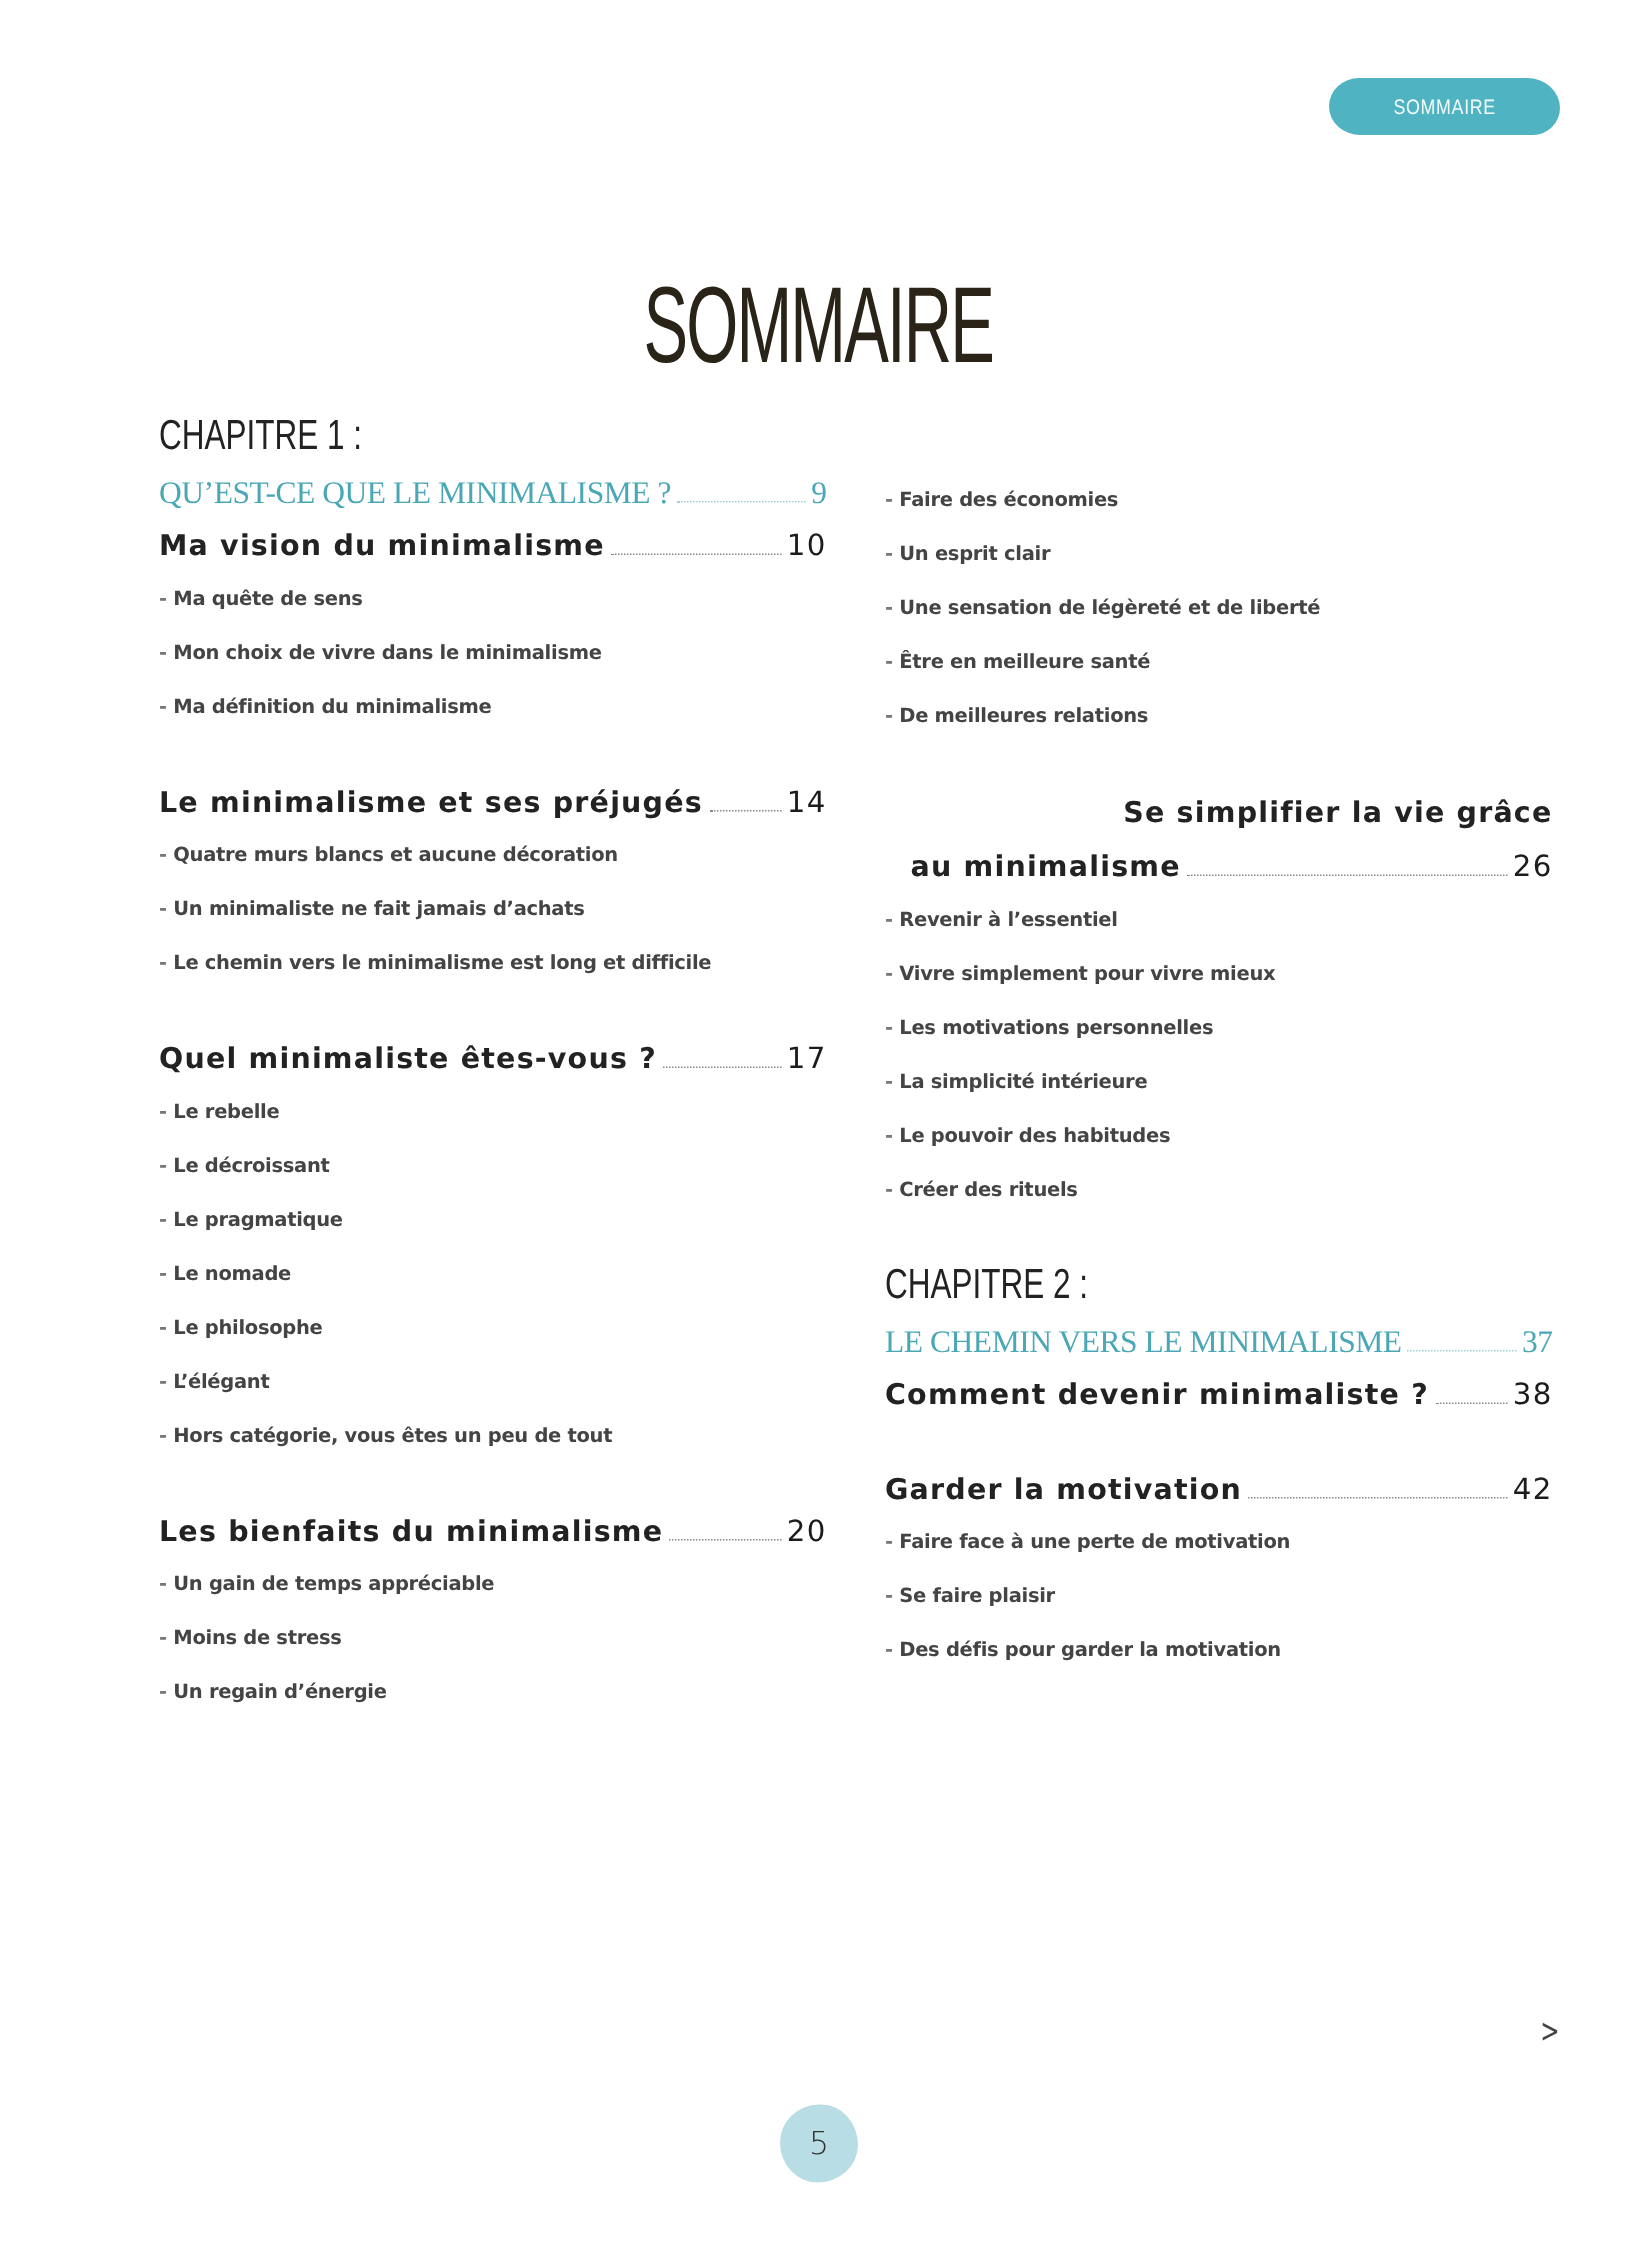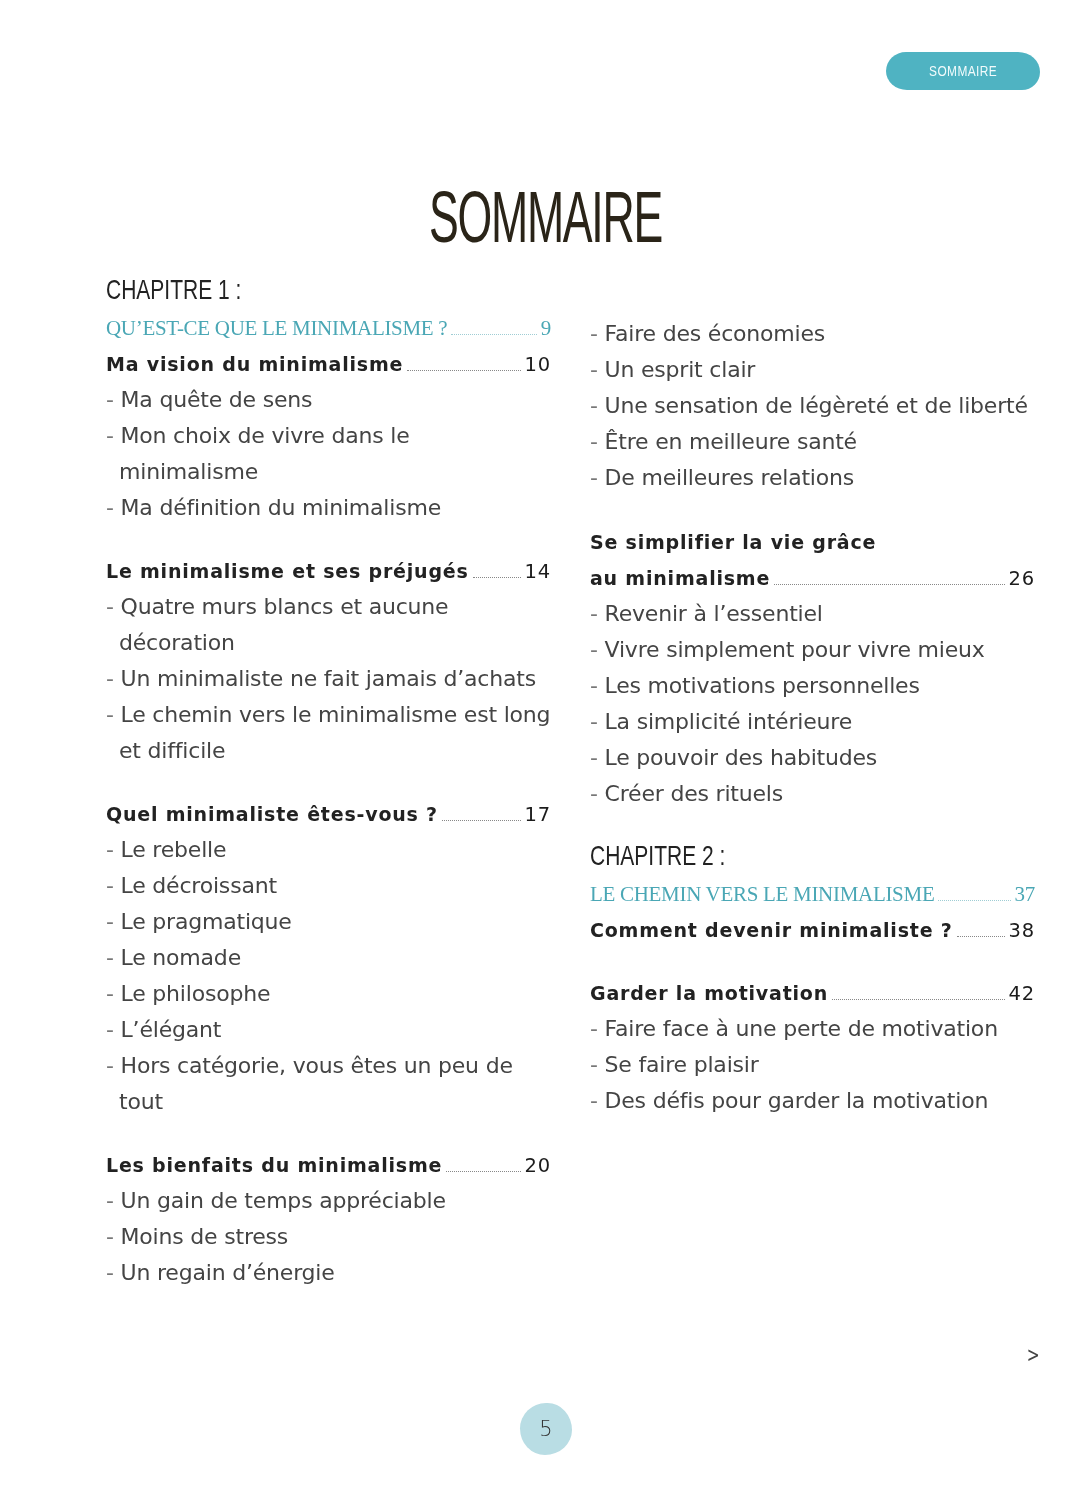--- a/index.html
+++ b/index.html
@@ -27,26 +27,26 @@
   .chapter-title { display: flex; align-items: baseline; font-family: Liberation Serif, serif;
                    font-size: 21px; color: #4aa7b5; height: 36px; line-height: 36px;
                    white-space: nowrap; letter-spacing: -0.3px; }
   .leader { flex: 1; border-bottom: 1px dotted #888; margin: 0 4px 7px 4px; height: 0; }
   .chapter-title .leader { border-bottom-color: #9fcdd4; }
   .num { font-weight: normal; }
 
   .section-title { display: flex; align-items: baseline; font-size: 19.5px; color: #1c1c1c;
                    height: 36px; line-height: 36px; white-space: nowrap; letter-spacing: 0.8px;
                    font-weight: 500; }
-  .section-title .t { font-weight: bold; color: #222; font-family: "DejaVu Sans", sans-serif; font-size: 19px; font-weight: 600; }
-  .section-title.two-line { display: block; height: auto; }
+  .section-title .t { font-weight: bold; color: #222; font-family: "DejaVu Sans", sans-serif; font-size: 19px; font-weight: 600; text-align: right; }
+  .section-title.two-line { display: block; height: auto; margin-left: 17px; }
   .section-title.two-line .l2 { display: flex; align-items: baseline; height: 36px; }
 
   .items { list-style: none; margin: 0; padding: 0; }
-  .items li { font-family: "DejaVu Sans", sans-serif; font-weight: 400; font-size: 22px;
+  .items li { font-family: "DejaVu Sans", sans-serif; font-weight: 700; font-size: 13px;
               color: #444; line-height: 36px; padding-left: 13px; text-indent: -13px;
               letter-spacing: -0.2px; }
   .items li::before { content: "- "; color: #777; }
 
   .gap-s { height: 27px; }
   .gap-m { height: 28px; }
 
   .next-arrow { position: absolute; left: 1024px; top: 1342px; font-size: 22px; color: #444;
                 font-family: "DejaVu Sans", sans-serif; transform: scaleX(0.7); cursor: pointer; }
 

